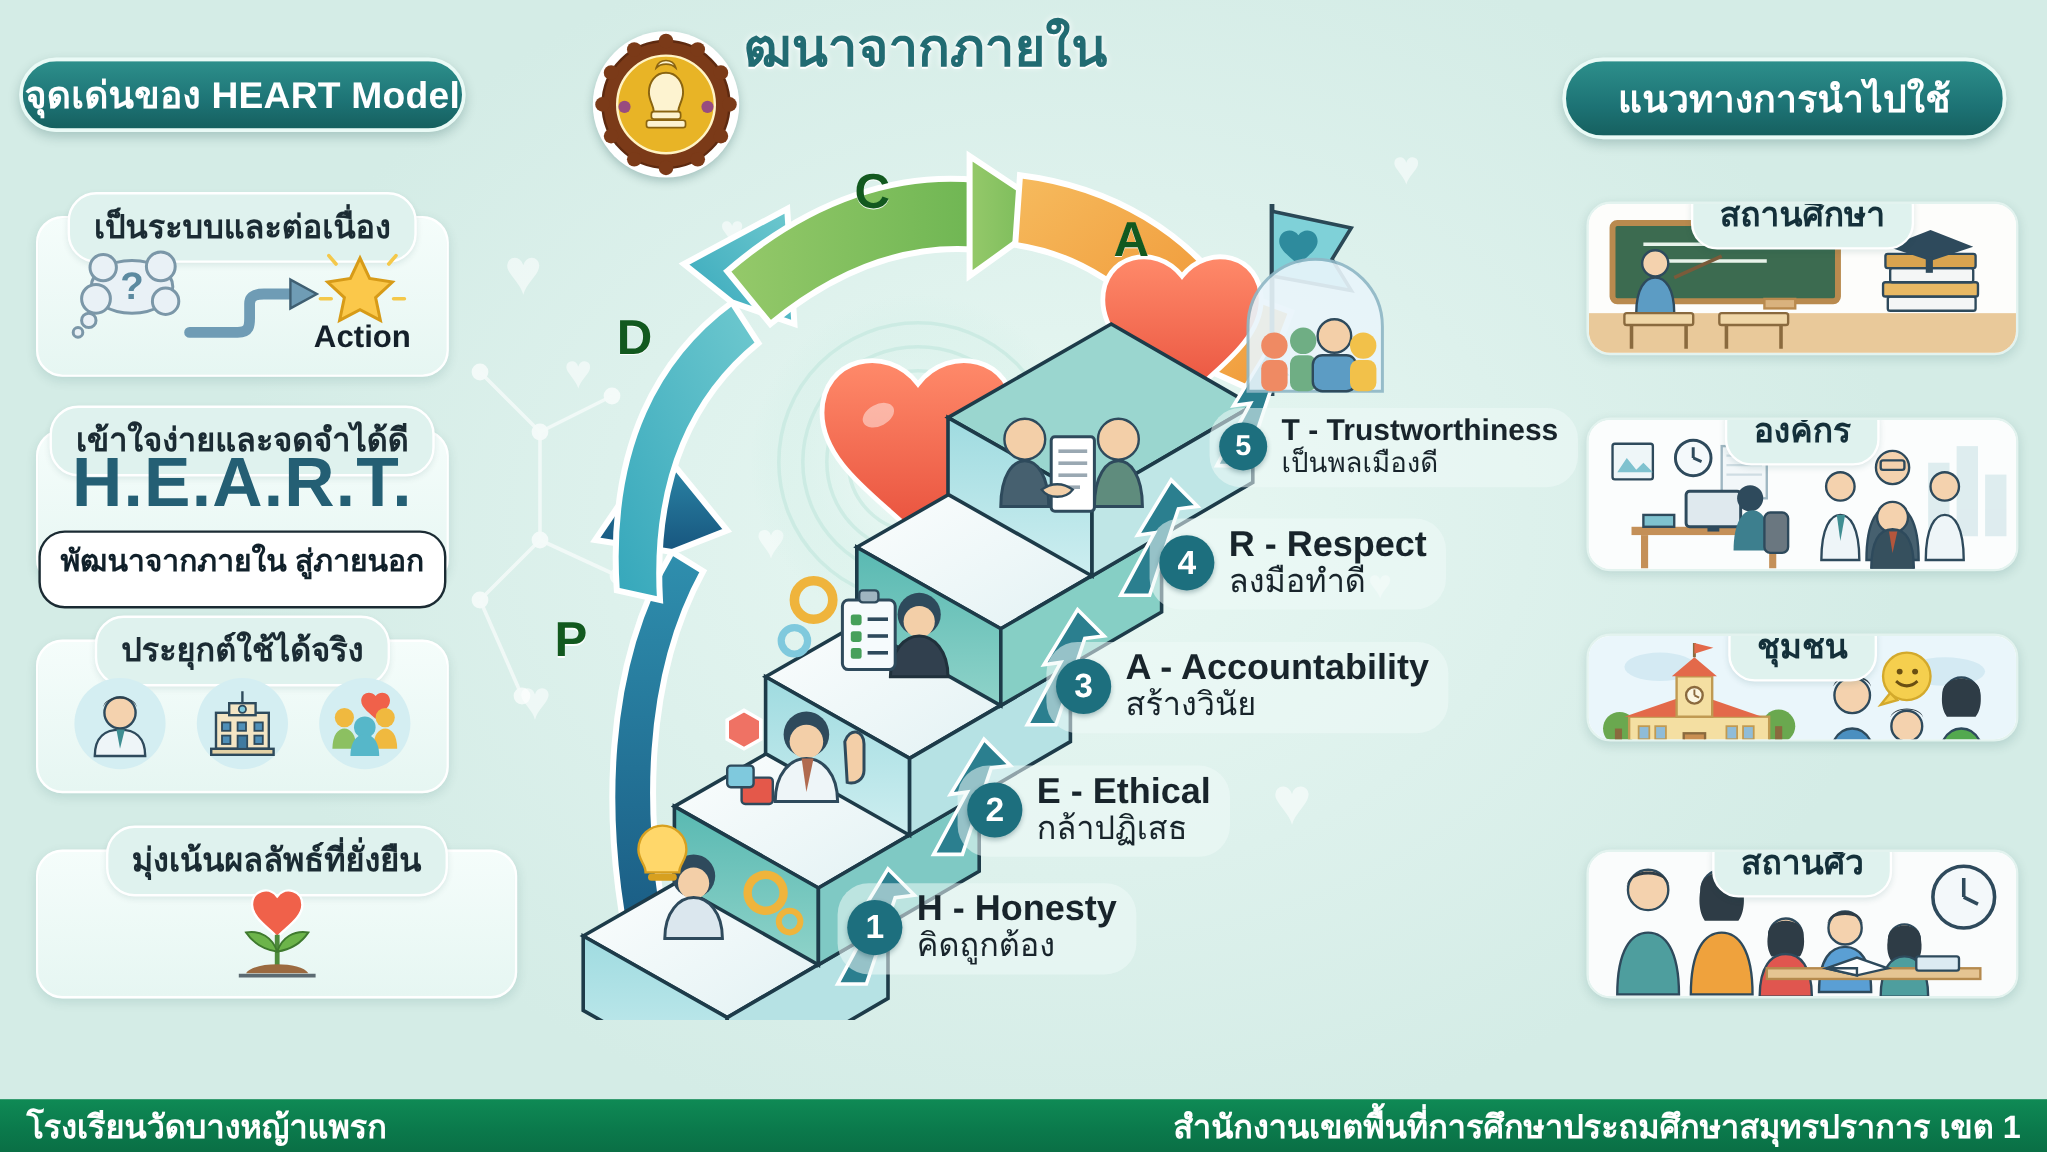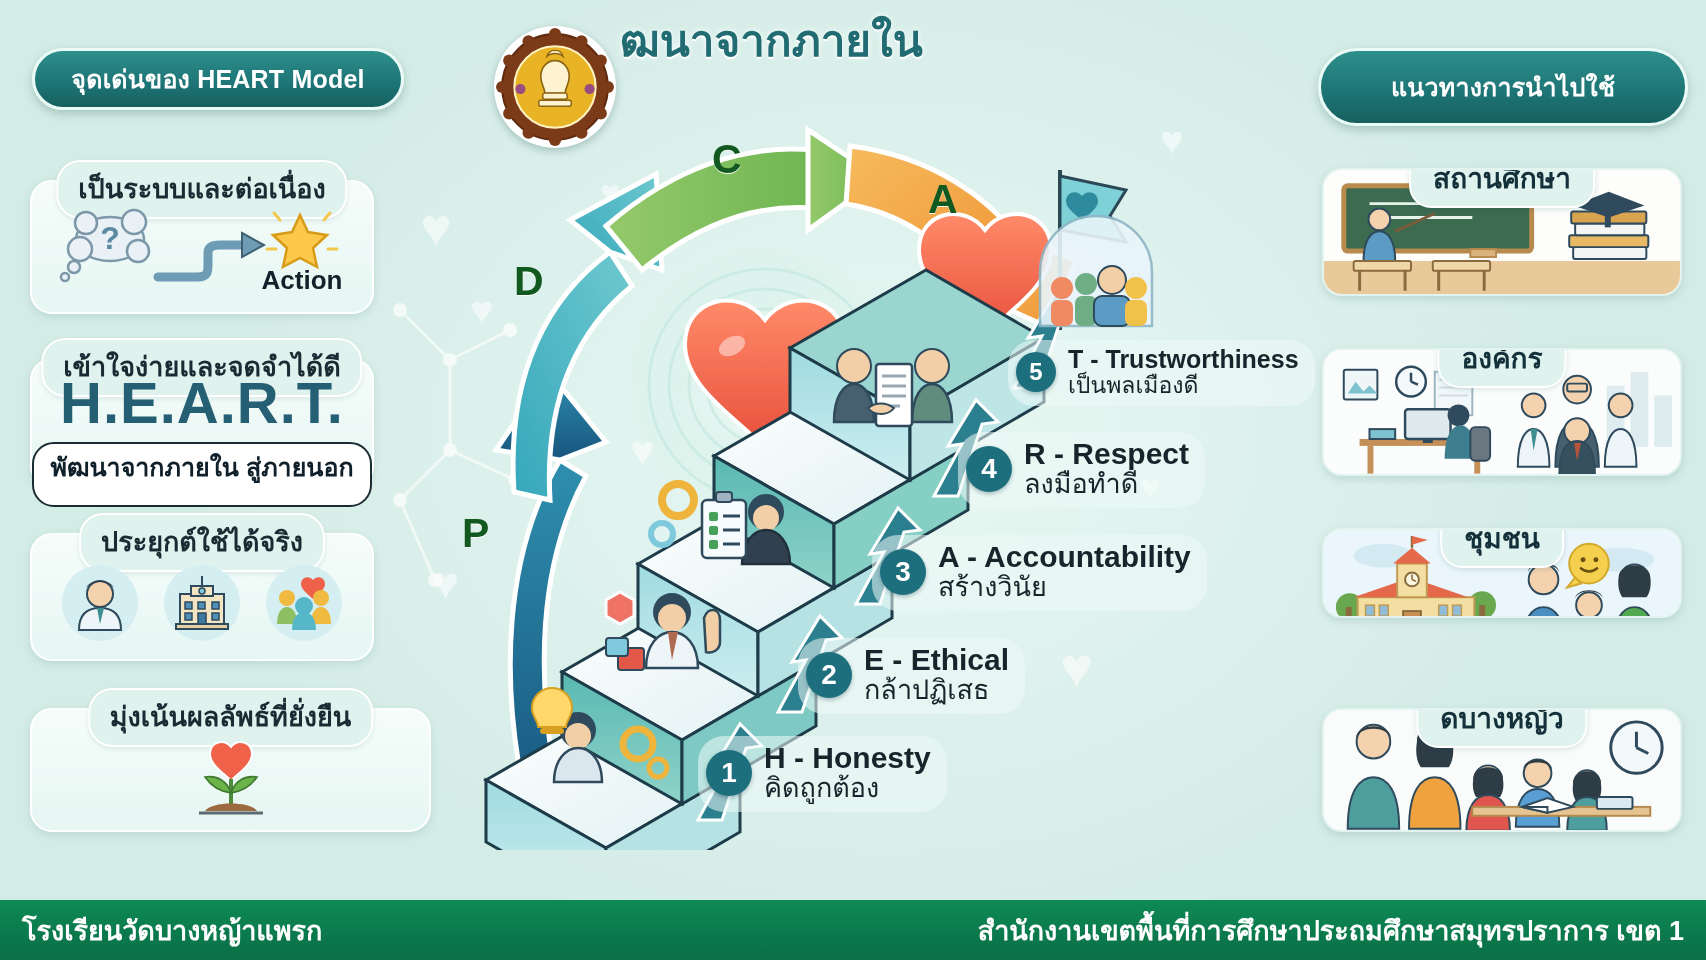--- a/index.html
+++ b/index.html
@@ -34,26 +34,25 @@
 
   
   .hdr-pill {
     position: absolute;
     display: flex; align-items: center; justify-content: center;
     background: linear-gradient(180deg, #2d8f8b 0%, #1d7375 60%, #16605f 100%);
     color: #fff;
     border: 3px solid #eafaf6;
     border-radius: 44px;
     box-shadow: 0 4px 10px rgba(0,60,60,.22);
-    font-size: 25px; font-weight: 700; letter-spacing: .2px;
+    font-size: 31px; font-weight: 700; letter-spacing: .2px;
     white-space: nowrap;
-    margin-left: 16px;
   }
   #hdr-left  { left: 16px;  top: 48px; width: 372px; height: 62px; }
-  #hdr-right { right: 18px; top: 48px; width: 370px; height: 78px; }
+  #hdr-right { right: 34px; top: 48px; width: 370px; height: 68px; }
 
   
   .side-card {
     position: absolute;
     background: linear-gradient(180deg, #f5fdfb 0%, #e6f6f2 100%);
     border: 2px solid #ffffff;
     border-radius: 22px;
     box-shadow: 0 3px 9px rgba(0,70,70,.12);
   }
   .card-tag {
@@ -149,21 +148,21 @@
   }
   .step-txt { line-height: 1.08; }
   .step-en { font-size: 30px; font-weight: 700; color: #18242b; white-space: nowrap; }
   .step-th { font-size: 27px; font-weight: 400; color: #18242b; white-space: nowrap; }
   .size-sm .step-en { font-size: 25px; }
   .size-sm .step-th { font-size: 23px; }
   .size-sm .step-num { width: 40px; height: 40px; flex-basis: 40px; font-size: 24px; }
 
   
   #footer {
-    position: absolute; left: 0; right: 0; bottom: 0; height: 60px;
+    position: absolute; left: 0; right: 0; bottom: 0; height: 44px;
     background: linear-gradient(180deg, #0f8a55 0%, #0b7a4c 55%, #0a6f45 100%);
     display: flex; align-items: center; justify-content: space-between;
     padding: 16px 22px;
     color: #fff;
   }
   #footer div { font-size: 27px; font-weight: 700; white-space: nowrap; }
 
   
   .circle-ico {
     width: 76px; height: 76px; border-radius: 50%;
@@ -705,21 +704,21 @@
         <g fill="#6a4f12">
             <circle cx="262" cy="30" r="2.5"></circle>
             <circle cx="275" cy="30" r="2.5"></circle>
           </g>
         <path d="M259 38 q 9 8 18 0" fill="none" stroke="#6a4f12" stroke-width="2.5"></path>
       </g>
     </svg>
   </div>
 
   <div class="photo-card" style="right:24px;top:708px;width:360px;height:124px">
-    <div class="photo-tag">ดบางหญัว</div>
+    <div class="photo-tag">สถานศัว</div>
     <svg class="scene" viewBox="0 0 360 124" preserveAspectRatio="none">
       <rect width="360" height="124" fill="#fafcfc"></rect>
       <circle cx="316" cy="38" r="26" fill="#f3f8fa" stroke="#2e4a5c" stroke-width="3"></circle>
       <g stroke="#2e4a5c" stroke-width="3">
           <line x1="316" y1="38" x2="316" y2="22"></line>
           <line x1="316" y1="38" x2="328" y2="44"></line>
         </g>
       <g>
         <circle cx="50" cy="32" r="17" fill="#f4d2ae" stroke="#2e4a5c" stroke-width="2"></circle>
         <path d="M32 30 c 0 -18 36 -18 36 0 c 0 -6 -8 -11 -18 -11 c -10 0 -18 5 -18 11 z" fill="#2e3c46"></path>

